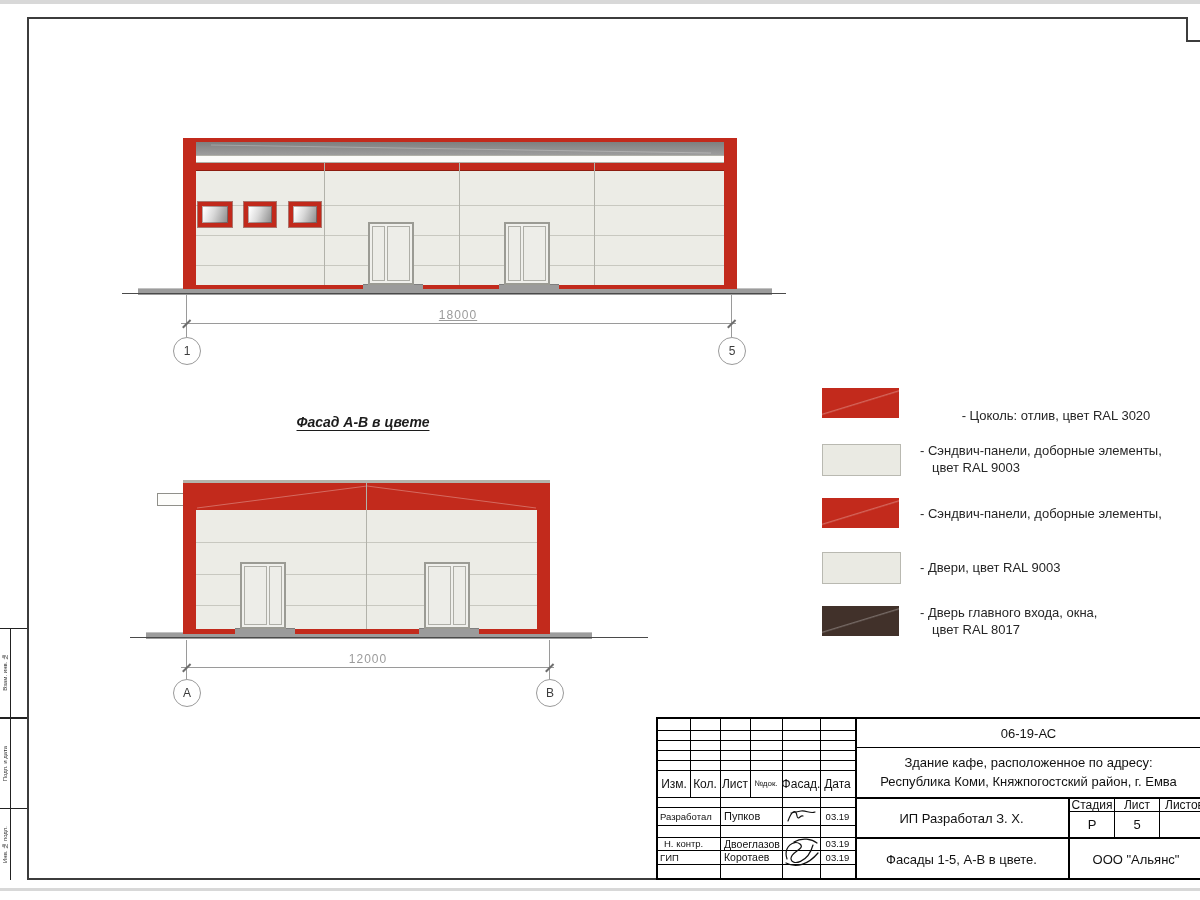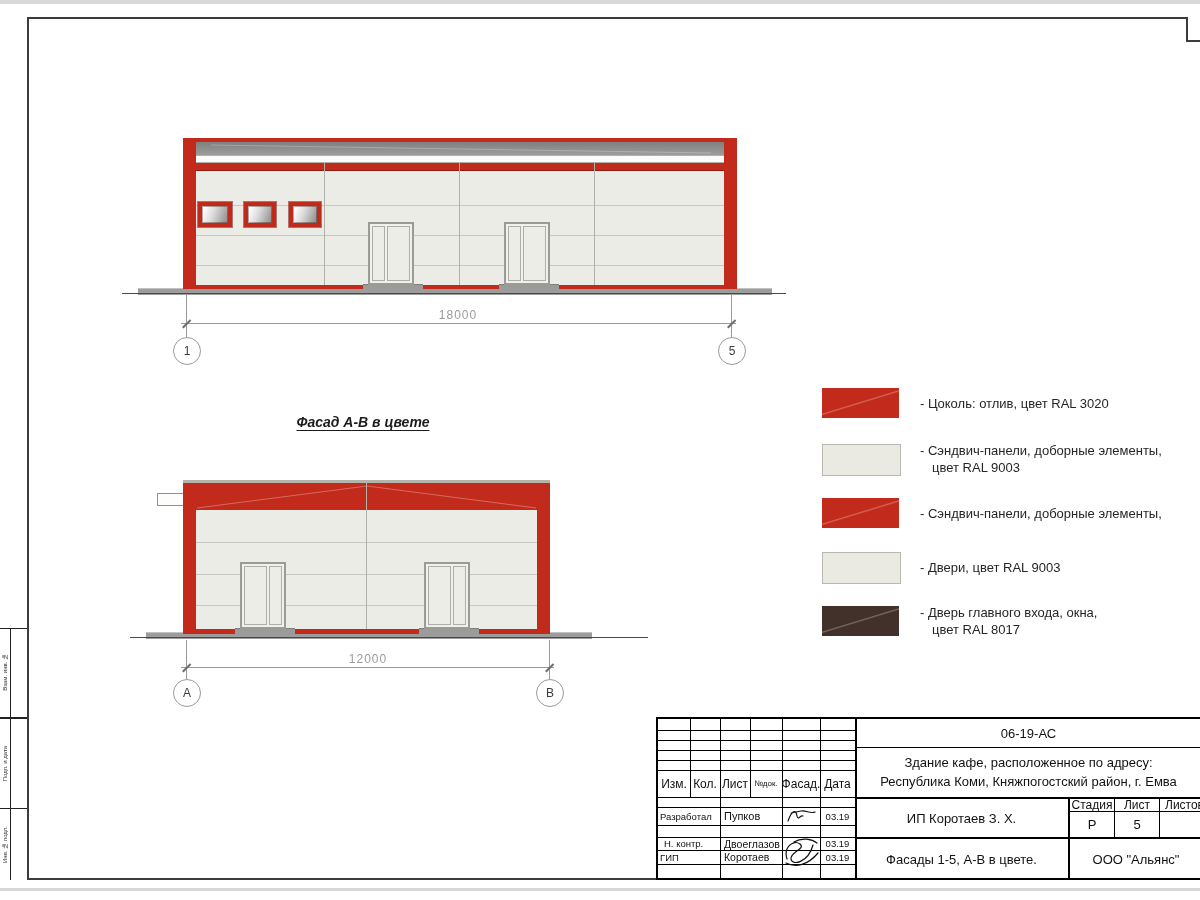--- a/index.html
+++ b/index.html
@@ -103,21 +103,21 @@
         <div class="leaf a"></div>
         <div class="leaf b"></div>
       </div>
   </div>
 
   <div class="ext" style="left:186px;top:295px;height:42px;"></div>
   <div class="ext" style="left:731px;top:295px;height:42px;"></div>
   <div class="dim" style="left:181px;top:323px;width:555px;"></div>
   <div class="tick" style="left:181px;top:323px;"></div>
   <div class="tick" style="left:726px;top:323px;"></div>
-  <div class="dimlabel" style="left:358px;top:308px;width:200px;">18000</div>
+  <div class="dimlabel" style="left:358px;top:308px;width:200px;text-decoration:underline;">18000</div>
   <div class="axis" style="left:173px;top:337px;">
       <span>1</span>
     </div>
   <div class="axis" style="left:718px;top:337px;">
       <span>5</span>
     </div>
 
   <div class="ftitle" style="left:223px;top:414px;"><span>Фасад А-В в цвете</span></div>
 
   <div class="plinth" style="left:146px;top:632px;width:446px;height:6px;"></div>
@@ -160,21 +160,21 @@
   <div class="dimlabel" style="left:268px;top:652px;width:200px;">12000</div>
   <div class="axis" style="left:173px;top:679px;">
       <span>А</span>
     </div>
   <div class="axis" style="left:536px;top:679px;">
       <span>В</span>
     </div>
 
   <div>
     <div class="lg-sw diag" style="top: 388px; background-color: rgb(194, 42, 28);"></div>
-    <div class="lg-tx" style="top:388px;">
+    <div class="lg-tx" style="top:400px;align-items:center;">
         <span>- Цоколь: отлив, цвет RAL 3020</span>
       </div>
 
     <div class="lg-sw light" style="top: 444px; background-color: rgb(234, 234, 227);"></div>
     <div class="lg-tx" style="top:444px;">
         <span>- Сэндвич-панели, доборные элементы,</span>
         <span class="l2">цвет RAL 9003</span>
       </div>
 
     <div class="lg-sw diag" style="top: 498px; background-color: rgb(194, 42, 28);"></div>
@@ -261,21 +261,21 @@
     <div class="tl" style="left:410px;top:78px;width:2px;height:83px;"></div>
     <div class="tl" style="left:456px;top:78px;width:1px;height:40px;"></div>
     <div class="tl" style="left:501px;top:78px;width:1px;height:40px;"></div>
     <div class="tl" style="left:412px;top:92px;width:132px;height:1px;"></div>
 
     <div class="cell" style="left:197px;top:0;width:347px;height:28px;font-size:13px;">06-19-АС</div>
     <div class="abs" style="left:197px;top:30px;width:347px;height:46px;display:flex;flex-direction:column;align-items:center;justify-content:center;font-size:13px;line-height:19px;text-align:center;">
       <span>Здание кафе, расположенное по адресу:</span>
       <span>Республика Коми, Княжпогостский район, г. Емва</span>
     </div>
-    <div class="cell" style="left:197px;top:80px;width:213px;height:38px;font-size:13px;">ИП Коротаев З. Х.</div>
+    <div class="cell" style="left:197px;top:80px;width:213px;height:38px;font-size:13px;">ИП Разработал З. Х.</div>
     <div class="cell" style="left:412px;top:79px;width:44px;height:13px;font-size:12px;">Стадия</div>
     <div class="cell" style="left:457px;top:79px;width:44px;height:13px;font-size:12px;">Лист</div>
     <div class="cell left" style="left:507px;top:79px;width:40px;height:13px;font-size:12px;">Листов</div>
     <div class="cell" style="left:412px;top:93px;width:44px;height:25px;font-size:13px;">Р</div>
     <div class="cell" style="left:457px;top:93px;width:44px;height:25px;font-size:13px;">5</div>
     <div class="cell" style="left:502px;top:93px;width:42px;height:25px;font-size:13px;"></div>
     <div class="cell" style="left:197px;top:120px;width:213px;height:41px;font-size:13px;">Фасады 1-5, А-В в цвете.</div>
     <div class="cell" style="left:412px;top:120px;width:132px;height:41px;font-size:13px;">ООО "Альянс"</div>
   </div>
 

